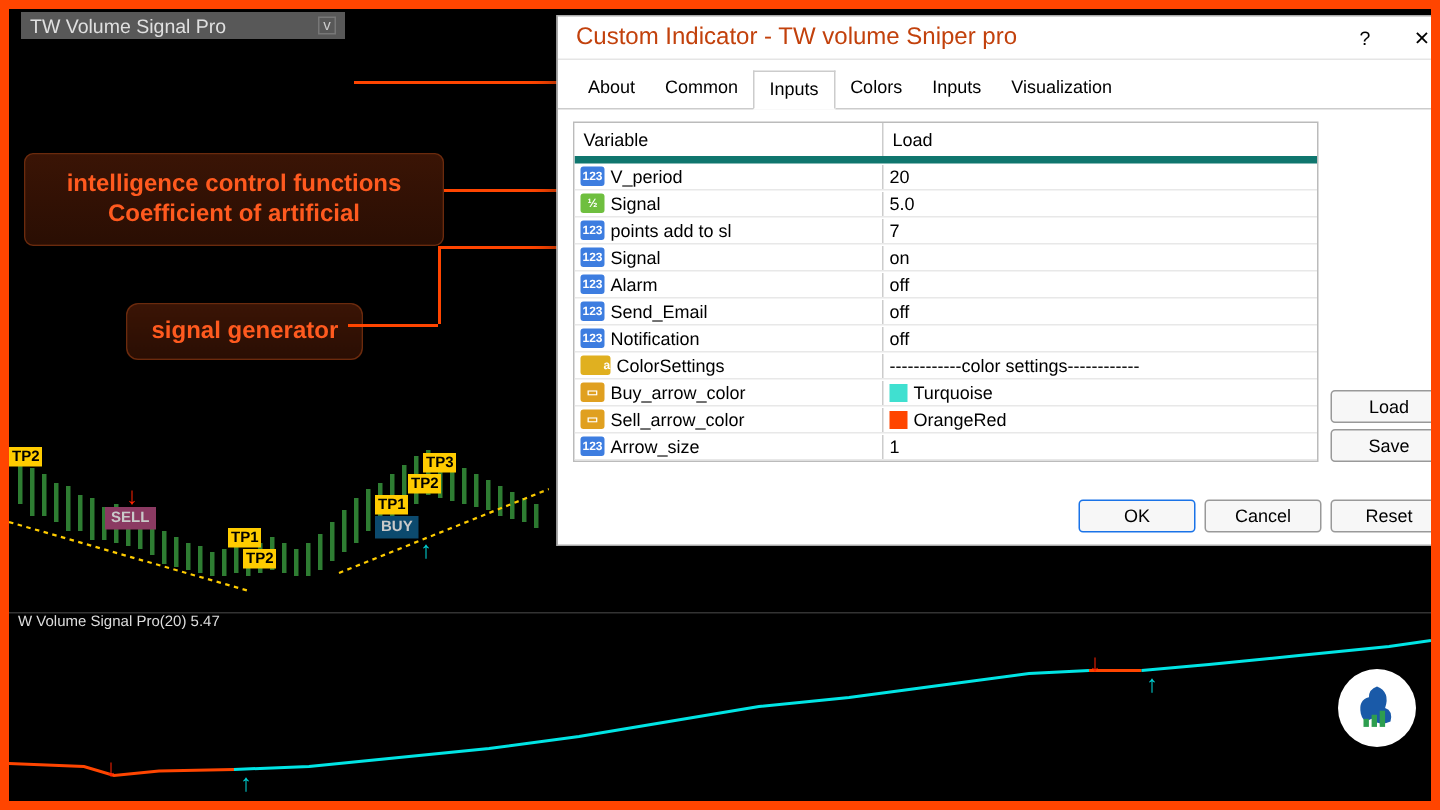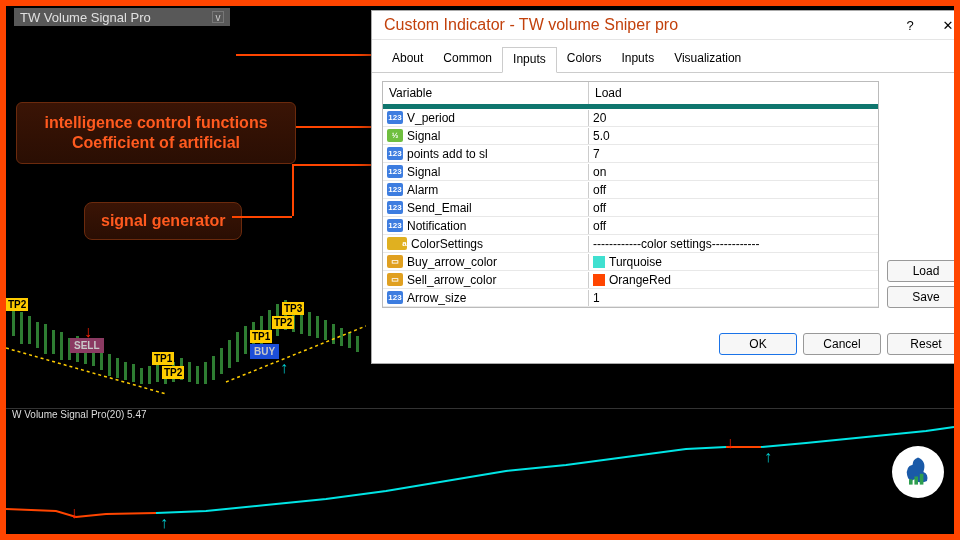--- a/index.html
+++ b/index.html
@@ -65,21 +65,21 @@
   
   .marker {
     position: absolute;
     font-size: 10px;
     font-weight: bold;
     padding: 1px 2px;
     font-family: Arial, sans-serif;
   }
   .tp { background: #ffcc00; color: #000; }
   .sell { background: #8b3a62; color: #c9c9c9; padding: 2px 4px; }
-  .buy { background: #1d4ed8; color: #c9c9c9; padding: 2px 4px; }
+  .buy { background: #0c4a6e; color: #c9c9c9; padding: 2px 4px; }
   .arrow-up { color: #00ced1; font-size: 16px; }
   .arrow-down { color: #ff2200; font-size: 16px; }
   
   .candle {
     position: absolute; width: 3px; background: #2e7d32;
   }
   
   .dialog {
     position: absolute;
     left: 365px; top: 4px;

